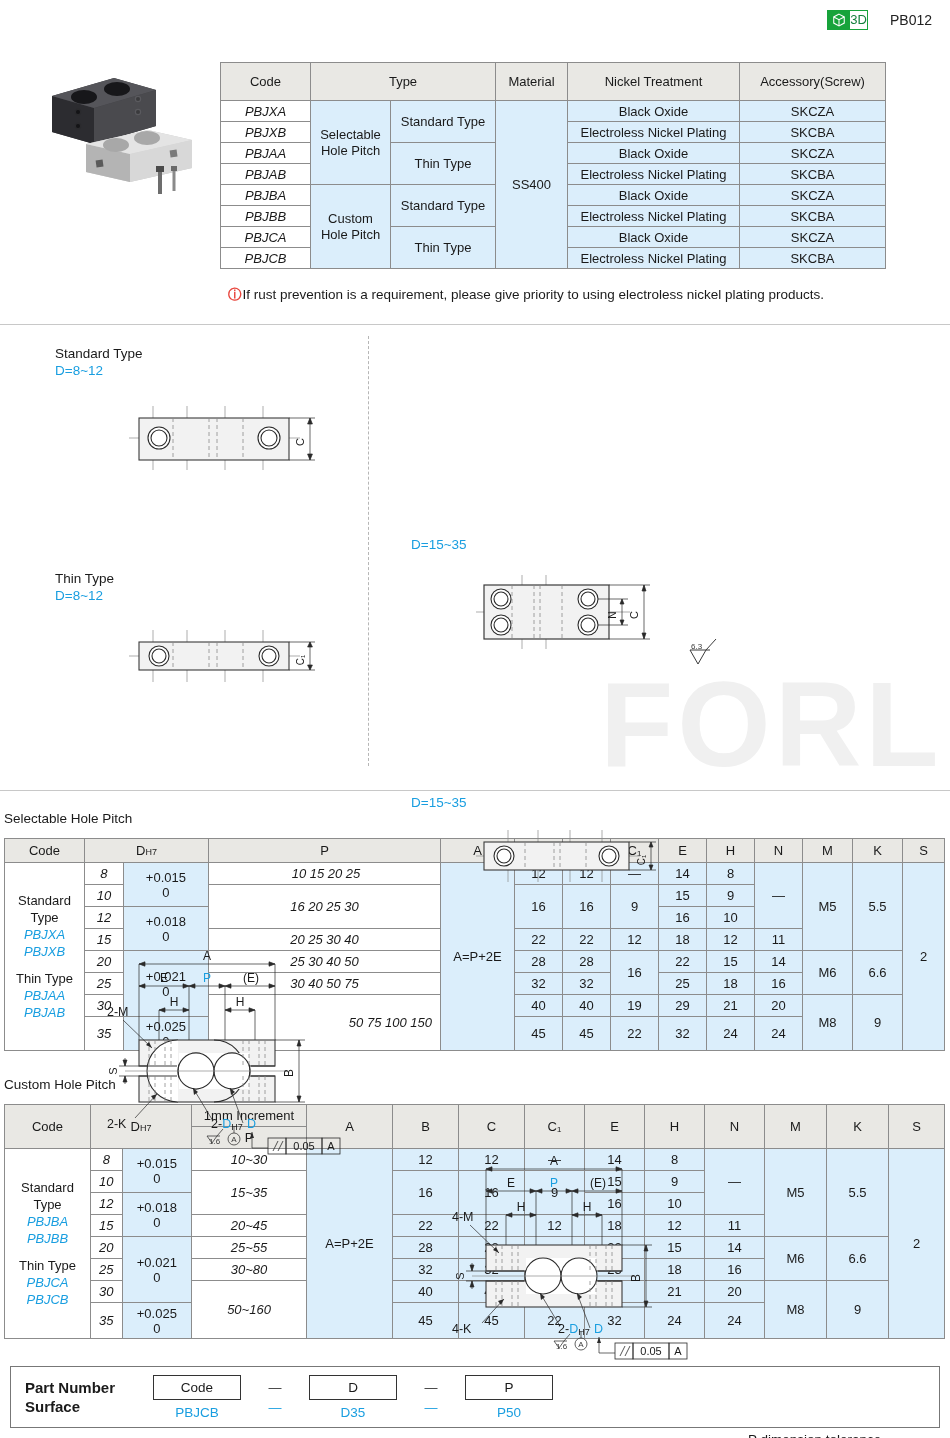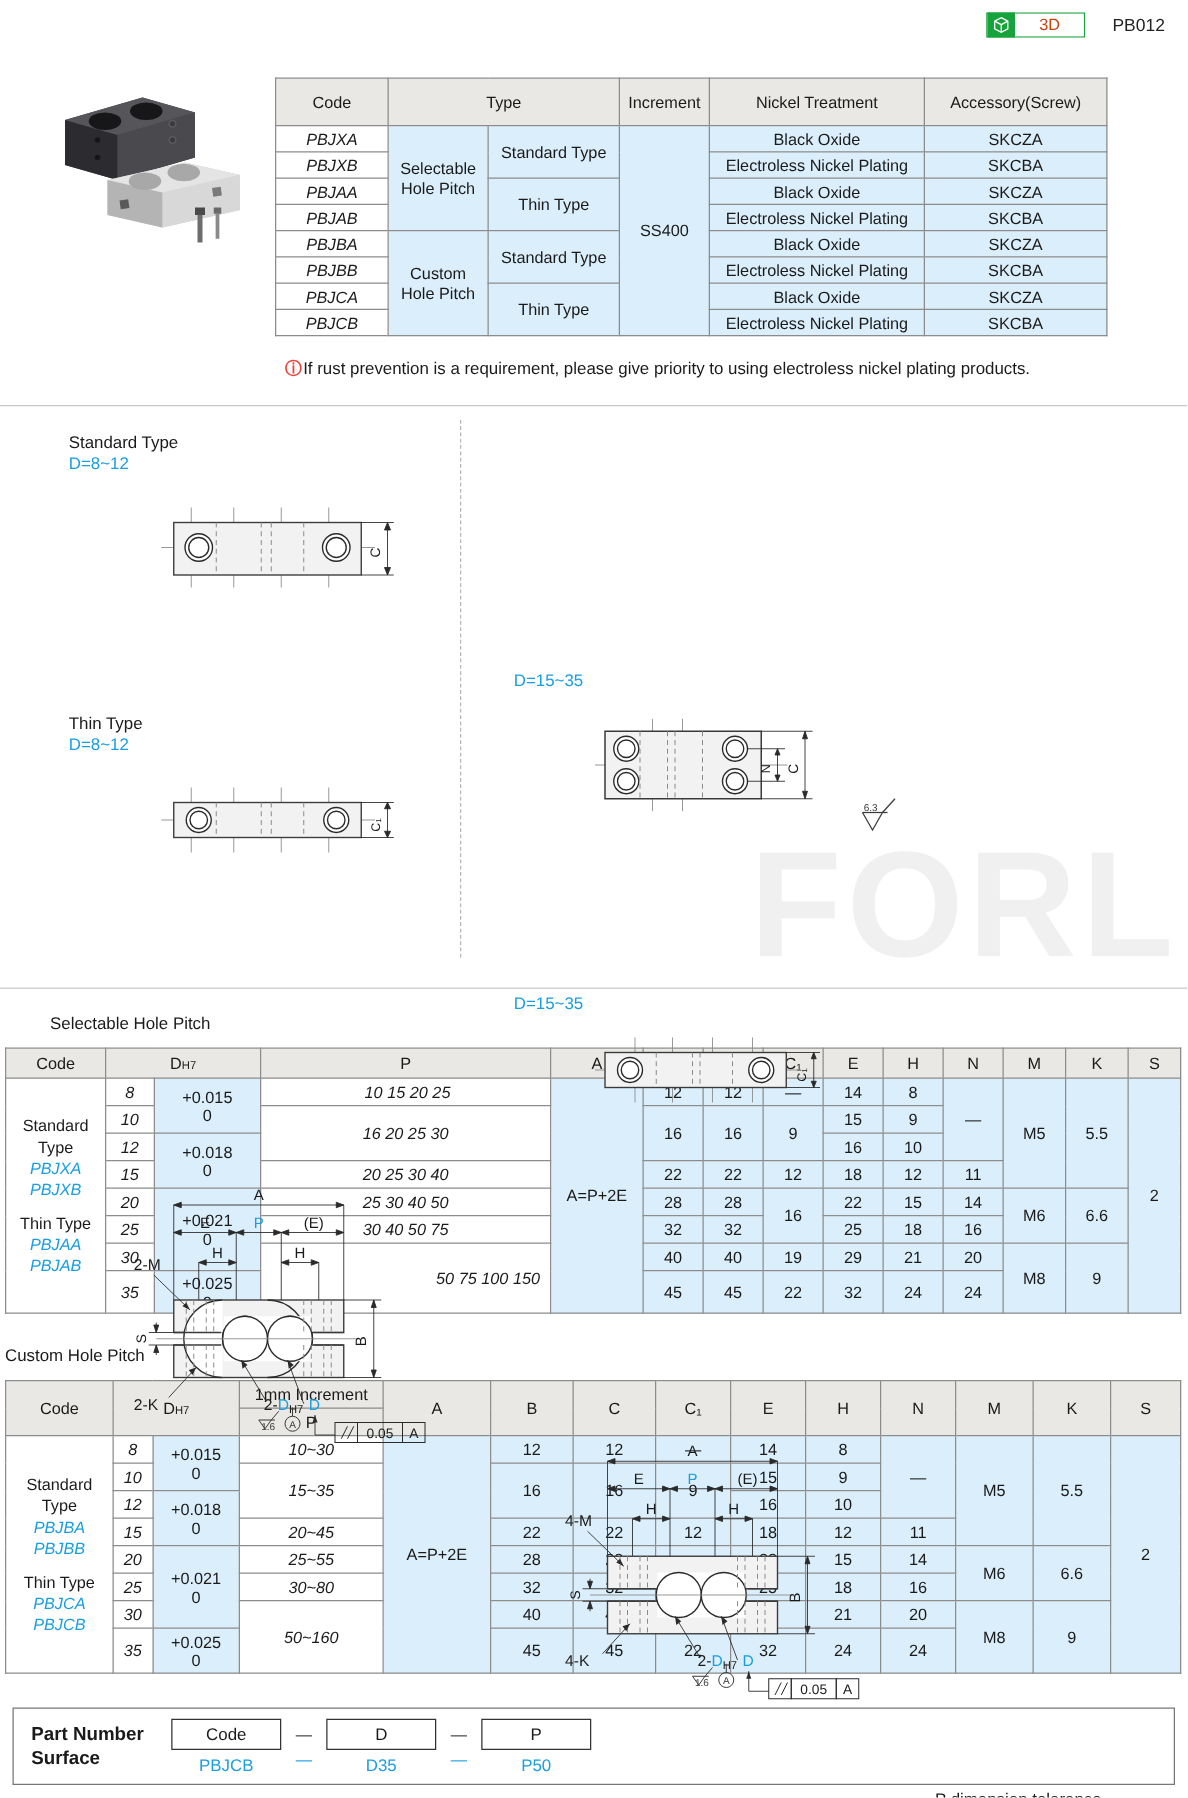--- a/index.html
+++ b/index.html
@@ -11,21 +11,21 @@
     color:#1a1a1a;
     -webkit-font-smoothing:antialiased;
   }
   .abs { position:absolute; }
 
   
   #header { top:10px; right:18px; display:flex; align-items:center; gap:22px; }
   .badge3d { display:flex; align-items:center; border:1px solid #17a33b; height:20px; }
   .badge3d .cube { background:#17a33b; width:22px; height:20px; display:flex; align-items:center; justify-content:center; }
   .badge3d .cube svg { display:block; }
-  .badge3d .lbl { color:#c2410c; font-size:13px; padding:0 19px; line-height:18px; background:#fff; }
+  .badge3d .lbl { color:#15803d; font-size:13px; padding:0 0; line-height:18px; background:#fff; }
   #pagecode { font-size:14px; color:#222; }
 
   
   table.t { border-collapse:collapse; }
   table.t td, table.t th {
     border:1px solid #8c8c8c;
     font-size:13px; font-weight:normal; text-align:center;
     padding:2px 4px; color:#1a1a1a; background:#fff;
   }
   .hd { background:#e9e8e4 !important; }
@@ -54,21 +54,21 @@
 
   
   .sec-cap { font-size:13.5px; }
 
   
   table.big td { font-size:13px; padding:1px 3px; }
   table.big .hd { height:24px; }
 
   
   #pn { left:10px; top:1366px; width:930px; height:62px; border:1px solid #777; }
-  #pn .inner { display:flex; align-items:center; height:100%; padding-left:14px; gap:0; }
+  #pn .inner { display:flex; align-items:center; height:100%; padding-left:14px; gap:16px; }
   #pn .title { font-size:15px; font-weight:bold; line-height:19px; width:112px; }
   .pnslot { text-align:center; }
   .pnbox { border:1px solid #333; font-size:13.5px; padding:4px 0; width:88px; text-align:center; background:#fff; }
   .pnval { color:#199ee0; font-size:13.5px; margin-top:5px; }
   .pndash { width:36px; text-align:center; }
   .pndash .d1 { color:#333; font-size:13px; }
   .pndash .d2 { color:#199ee0; font-size:13px; margin-top:5px; }
 
   
   #wm { left:600px; top:655px; font-size:120px; font-weight:bold; color:#f0f0f0; letter-spacing:4px; z-index:0; }
@@ -128,21 +128,21 @@
       <rect x="138.5" y="115" width="3" height="20" fill="#8a8a8a"></rect>
     </g>
   </svg>
 </div>
 
 <table class="t abs" id="spec">
   <tbody>
       <tr>
     <th class="hd" style="width:90px;height:38px">Code</th>
     <th class="hd" colspan="2" style="width:185px">Type</th>
-    <th class="hd" style="width:72px">Increment</th>
+    <th class="hd" style="width:72px">Material</th>
     <th class="hd" style="width:172px">Nickel Treatment</th>
     <th class="hd" style="width:146px">Accessory(Screw)</th>
   </tr>
 
   <tr>
     <td class="blue">PBJXA</td>
     <td class="bl" rowspan="4" style="width:80px;line-height:16px">
       <span>Selectable</span><br><span>Hole Pitch</span>
     </td>
     <td class="bl" rowspan="2" style="width:105px">Standard Type</td>
@@ -615,21 +615,21 @@
   </svg>
 </div>
 
 <div class="abs z1" id="tolwrap">
   <div class="cap">P dimension tolerance</div>
 
 </div>
 
 <div class="abs hr" style="top:790px;"></div>
 
-<div class="abs sec-cap" style="left:4px; top:811px;margin-left:36px;">Selectable Hole Pitch</div>
+<div class="abs sec-cap" style="left:4px; top:811px;">Selectable Hole Pitch</div>
 
 <table class="t big abs" style="left:4px; top:838px; width:941px;">
   <tbody>
       <tr>
     <th class="hd" style="width:80px">Code</th>
     <th class="hd" colspan="2" style="width:125px"><span>D</span><span style="font-size:9px">H7</span></th>
     <th class="hd" style="width:232px">P</th>
     <th class="hd" style="width:74px">A</th>
     <th class="hd" style="width:48px">B</th>
     <th class="hd" style="width:48px">C</th>

